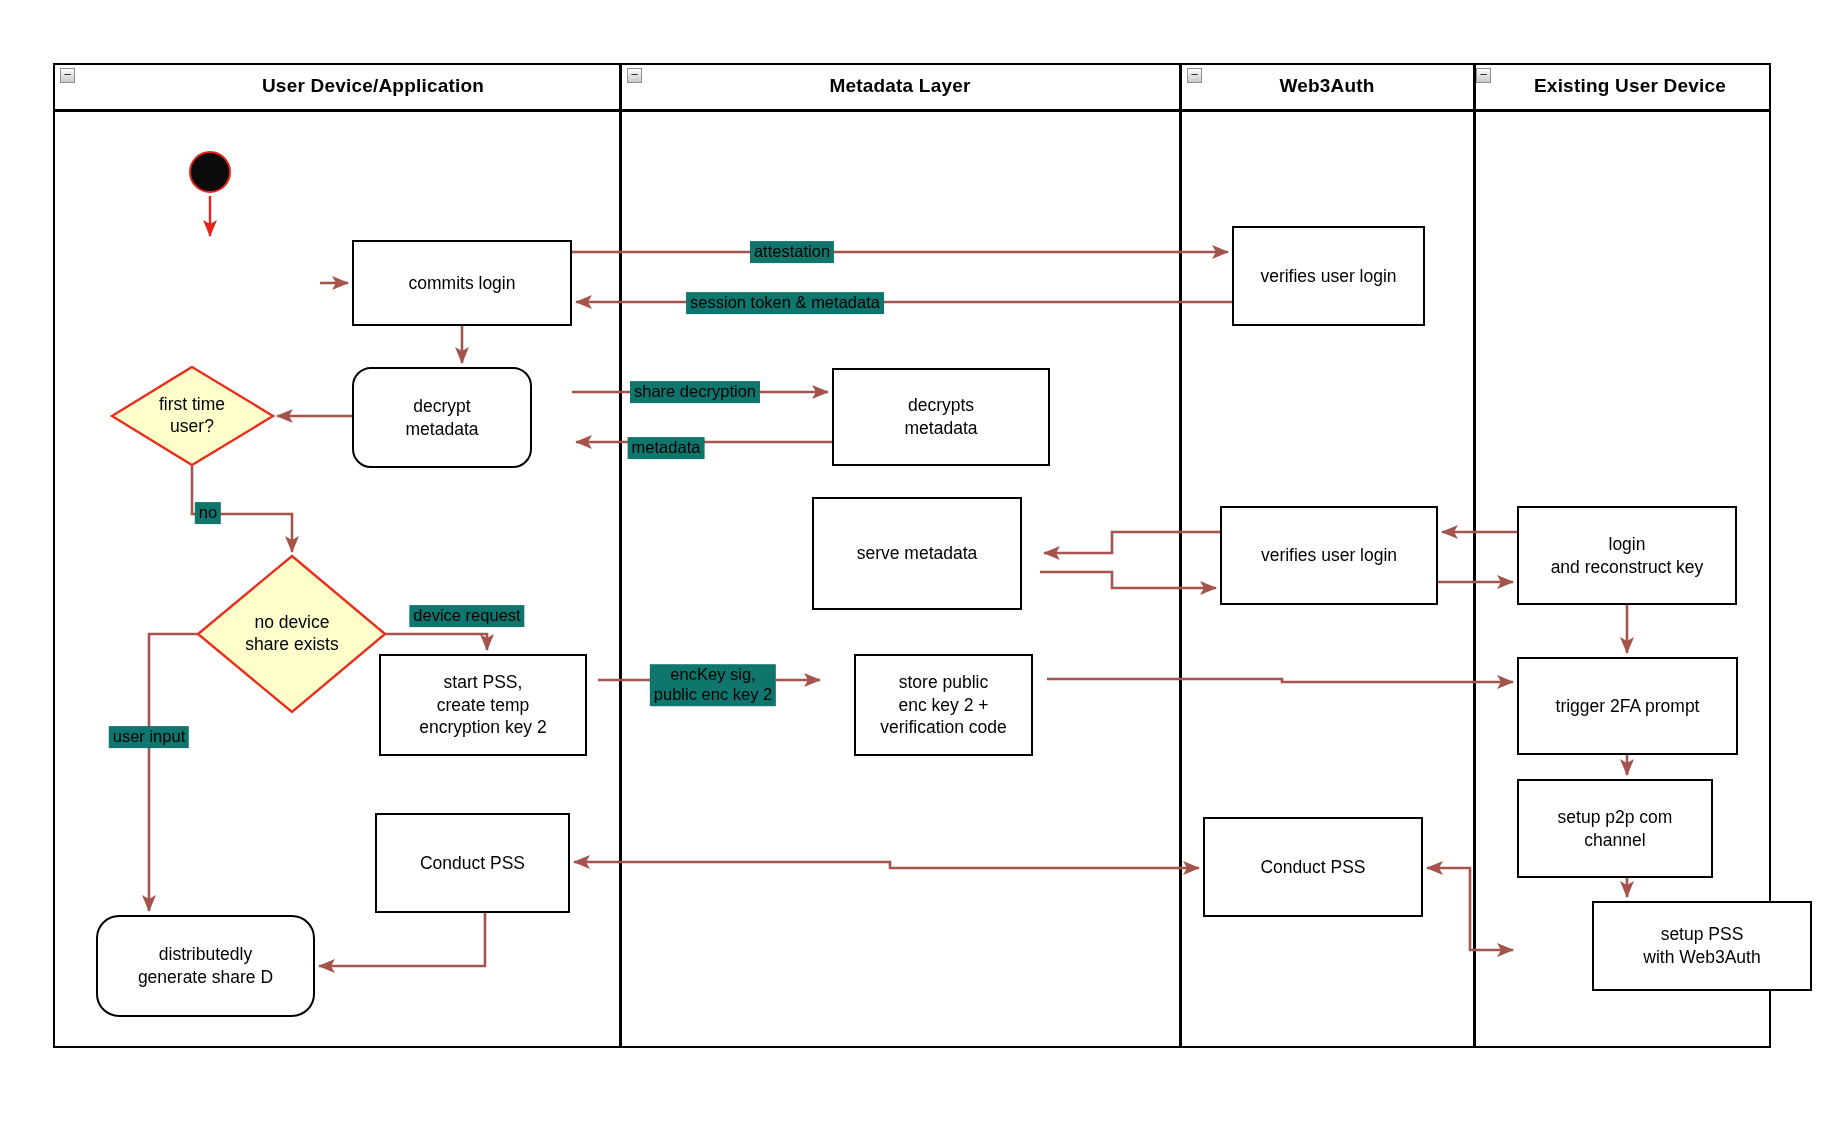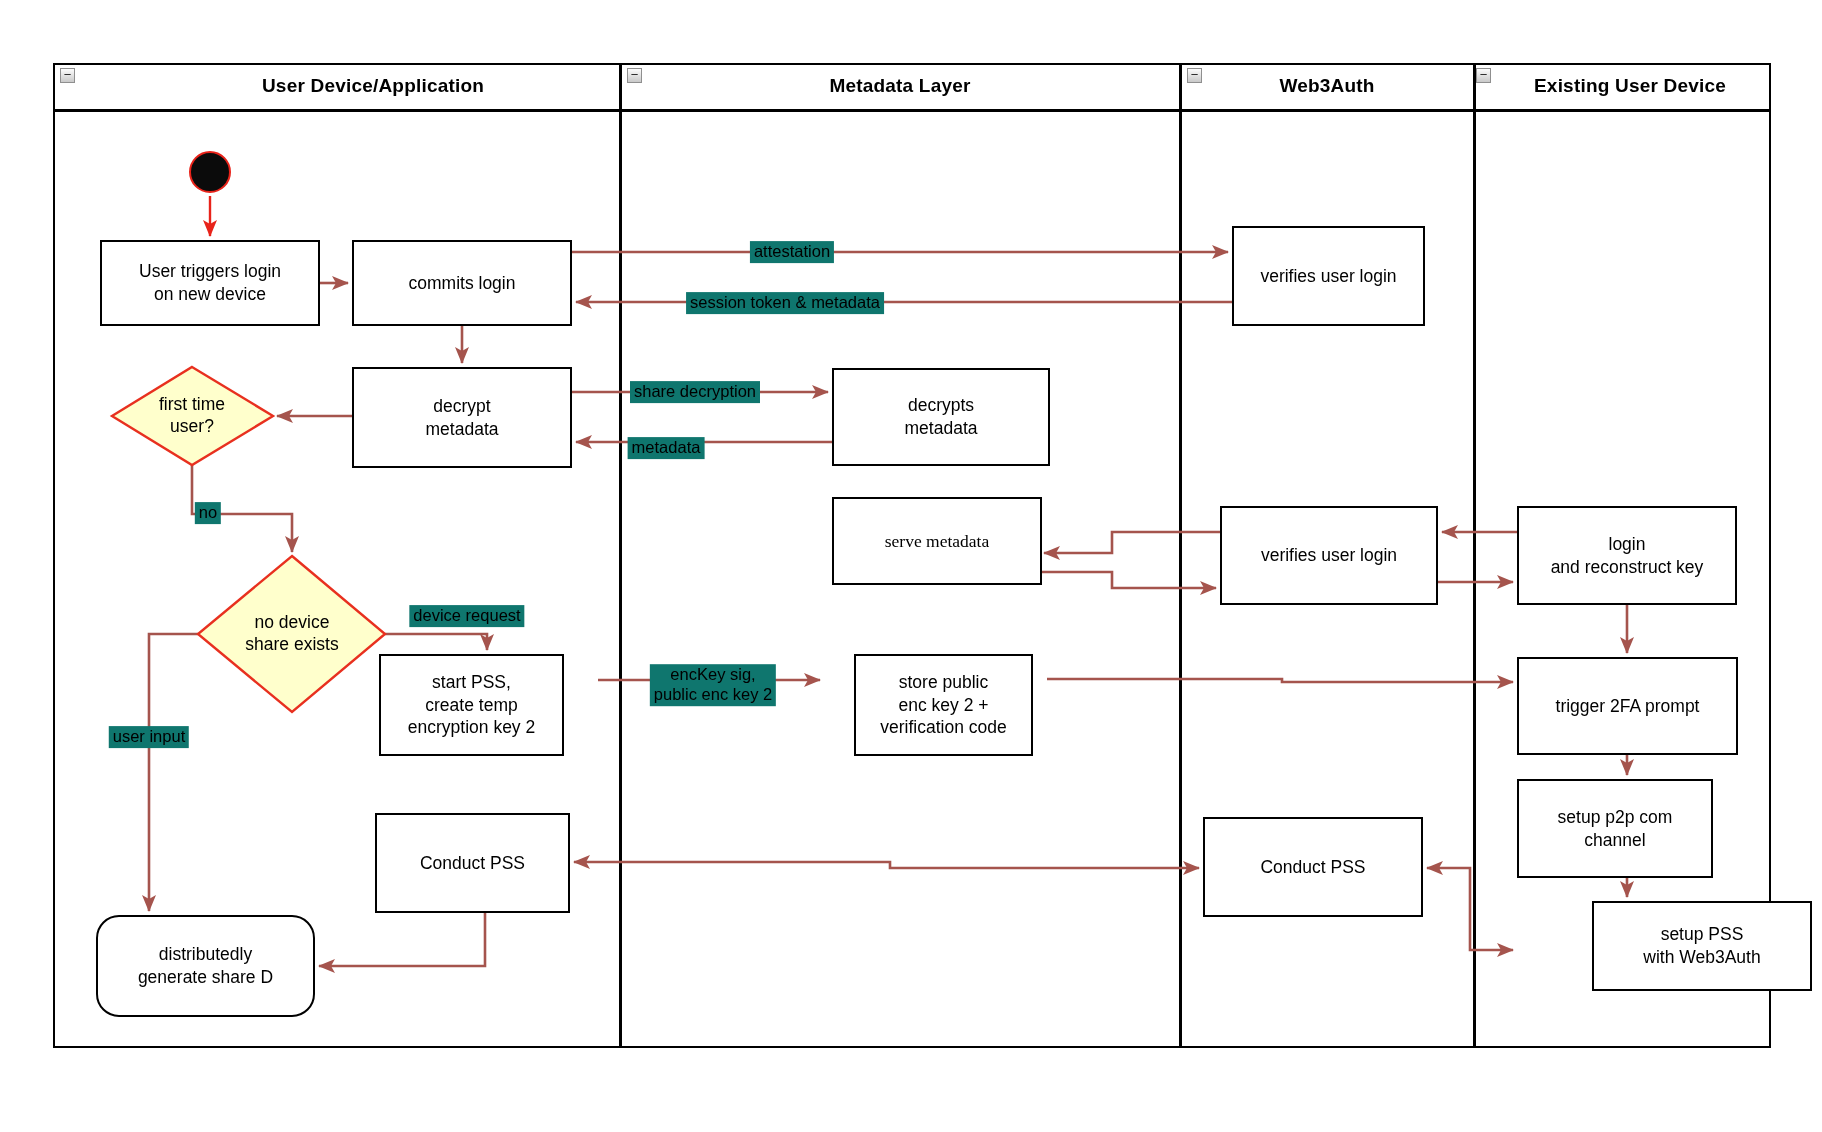--- a/index.html
+++ b/index.html
@@ -88,35 +88,33 @@
     <path class="wire" d="M1627,605 V653" marker-end="url(#ah)"></path>
     <path class="wire" d="M1627,755 V775" marker-end="url(#ah)"></path>
     <path class="wire" d="M1627,878 V897" marker-end="url(#ah)"></path>
 
     <polygon class="decision" points="192,367 273,416 192,465 112,416"></polygon>
     <polygon class="decision" points="292,556 385,634 292,712 198,634"></polygon>
   </svg>
 
   <div class="start-node" style="left:189px;top:151px;width:42px;height:42px;"></div>
 
-  <div class="node" style="left:100px;top:240px;width:220px;height:86px;">User triggers login
-on new device</div>
   <div class="node" style="left:352px;top:240px;width:220px;height:86px;">commits login</div>
-  <div class="node" style="left:352px;top:367px;width:220px;height:101px;">decrypt
+  <div class="node" style="left:352px;top:367px;width:180px;height:101px;border-radius:19px;">decrypt
 metadata</div>
-  <div class="node" style="left:379px;top:654px;width:185px;height:102px;">start PSS,
+  <div class="node" style="left:379px;top:654px;width:208px;height:102px;">start PSS,
 create temp
 encryption key 2</div>
   <div class="node" style="left:375px;top:813px;width:195px;height:100px;">Conduct PSS</div>
   <div class="node" style="left:96px;top:915px;width:219px;height:102px;border-radius:23px;">distributedly
 generate share D</div>
 
   <div class="node" style="left:832px;top:368px;width:218px;height:98px;">decrypts
 metadata</div>
-  <div class="node" style="left:832px;top:497px;width:210px;height:88px;font-family:Liberation Serif, serif;">serve metadata</div>
+  <div class="node" style="left:812px;top:497px;width:210px;height:113px;">serve metadata</div>
   <div class="node" style="left:820px;top:654px;width:179px;height:102px;margin-left:34px;">store public
 enc key 2 +
 verification code</div>
 
   <div class="node" style="left:1232px;top:226px;width:193px;height:100px;">verifies user login</div>
   <div class="node" style="left:1220px;top:506px;width:218px;height:99px;">verifies user login</div>
   <div class="node" style="left:1203px;top:817px;width:220px;height:100px;">Conduct PSS</div>
 
   <div class="node" style="left:1517px;top:506px;width:220px;height:99px;">login
 and reconstruct key</div>

